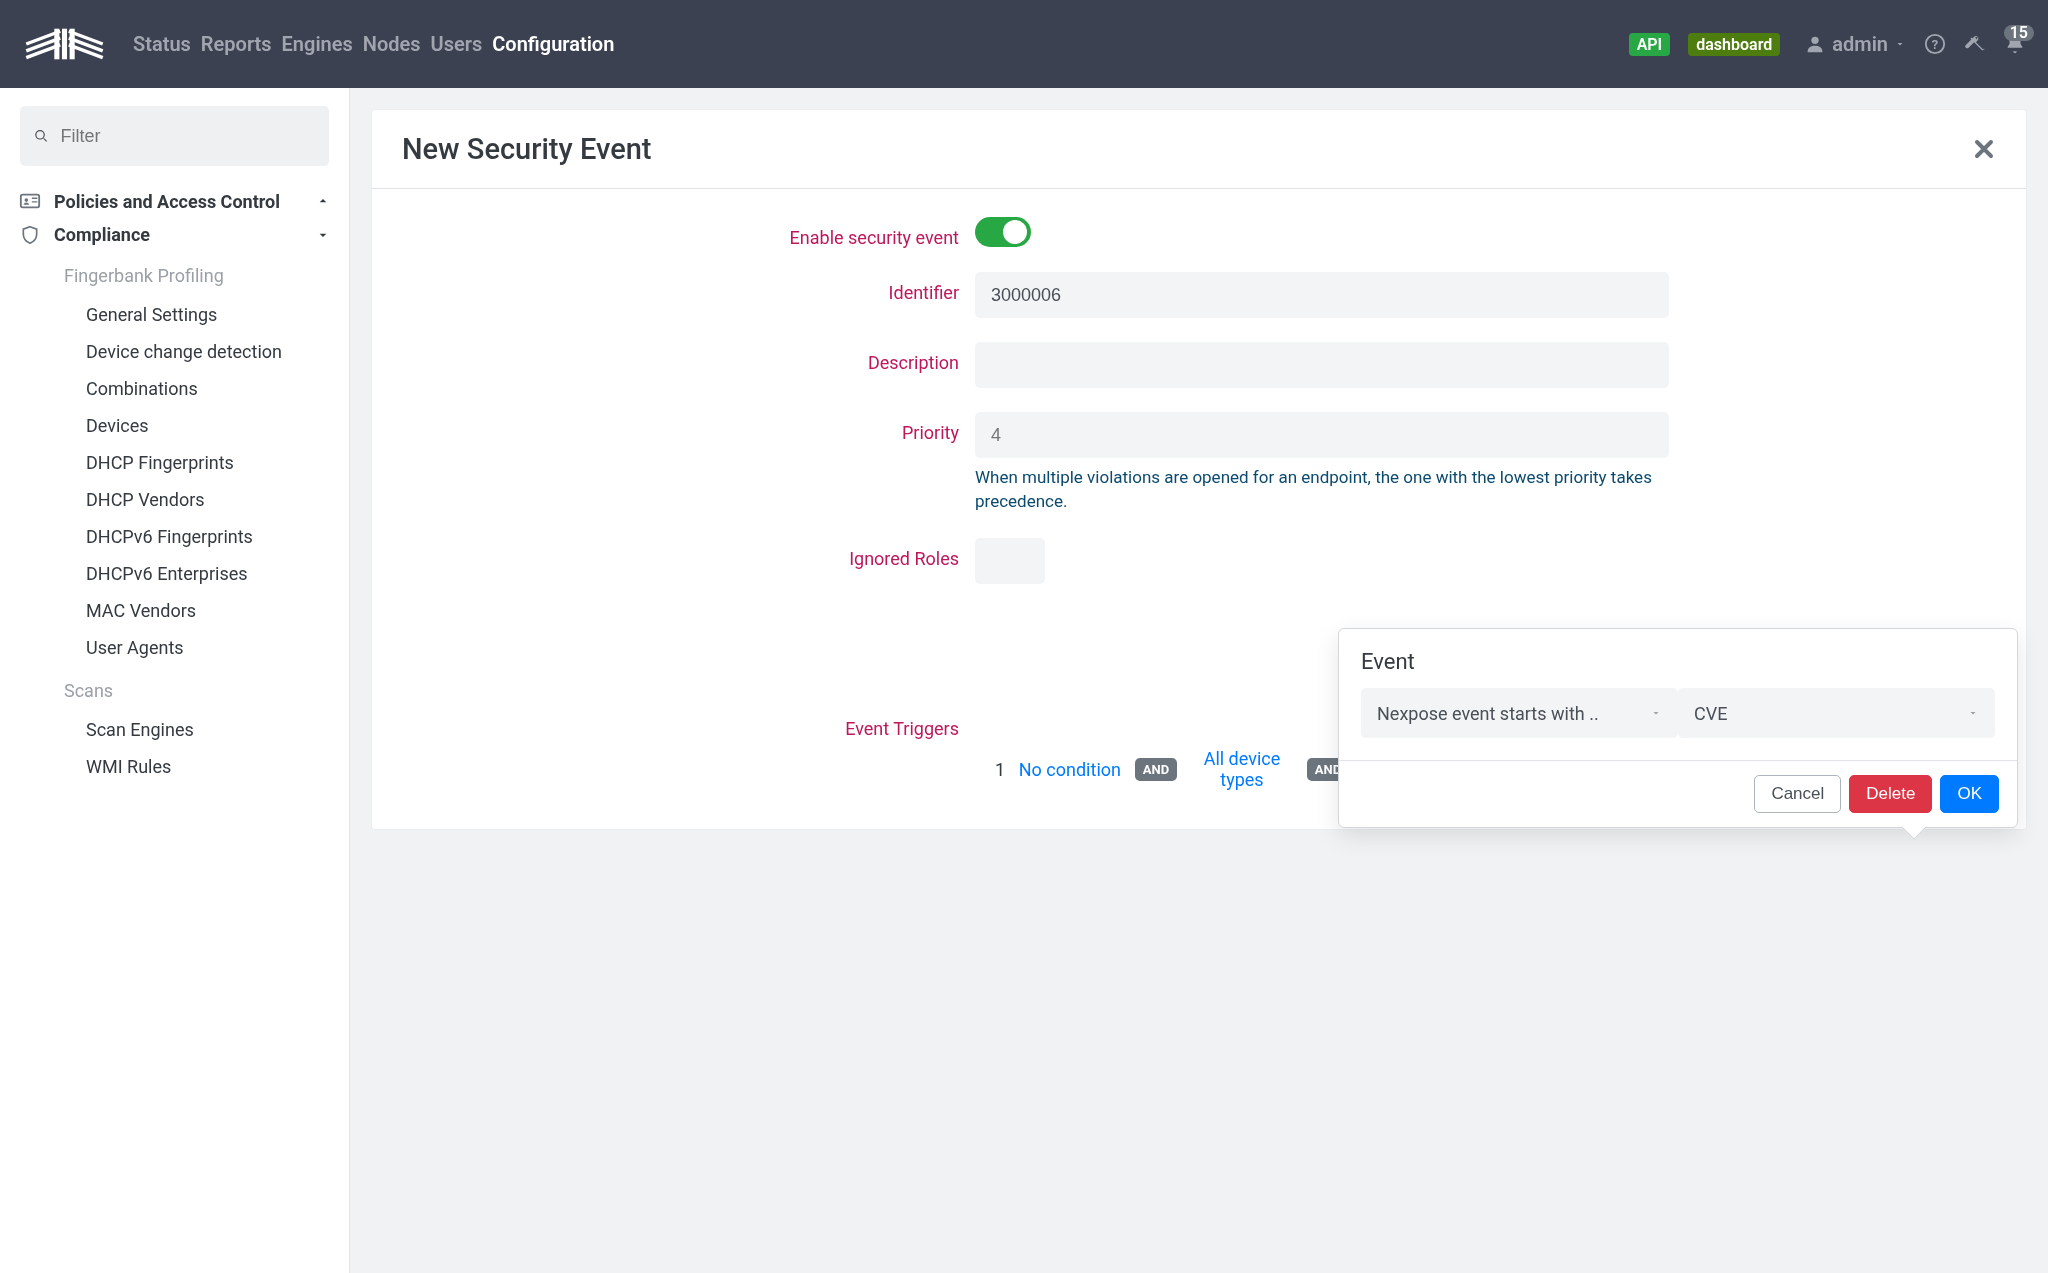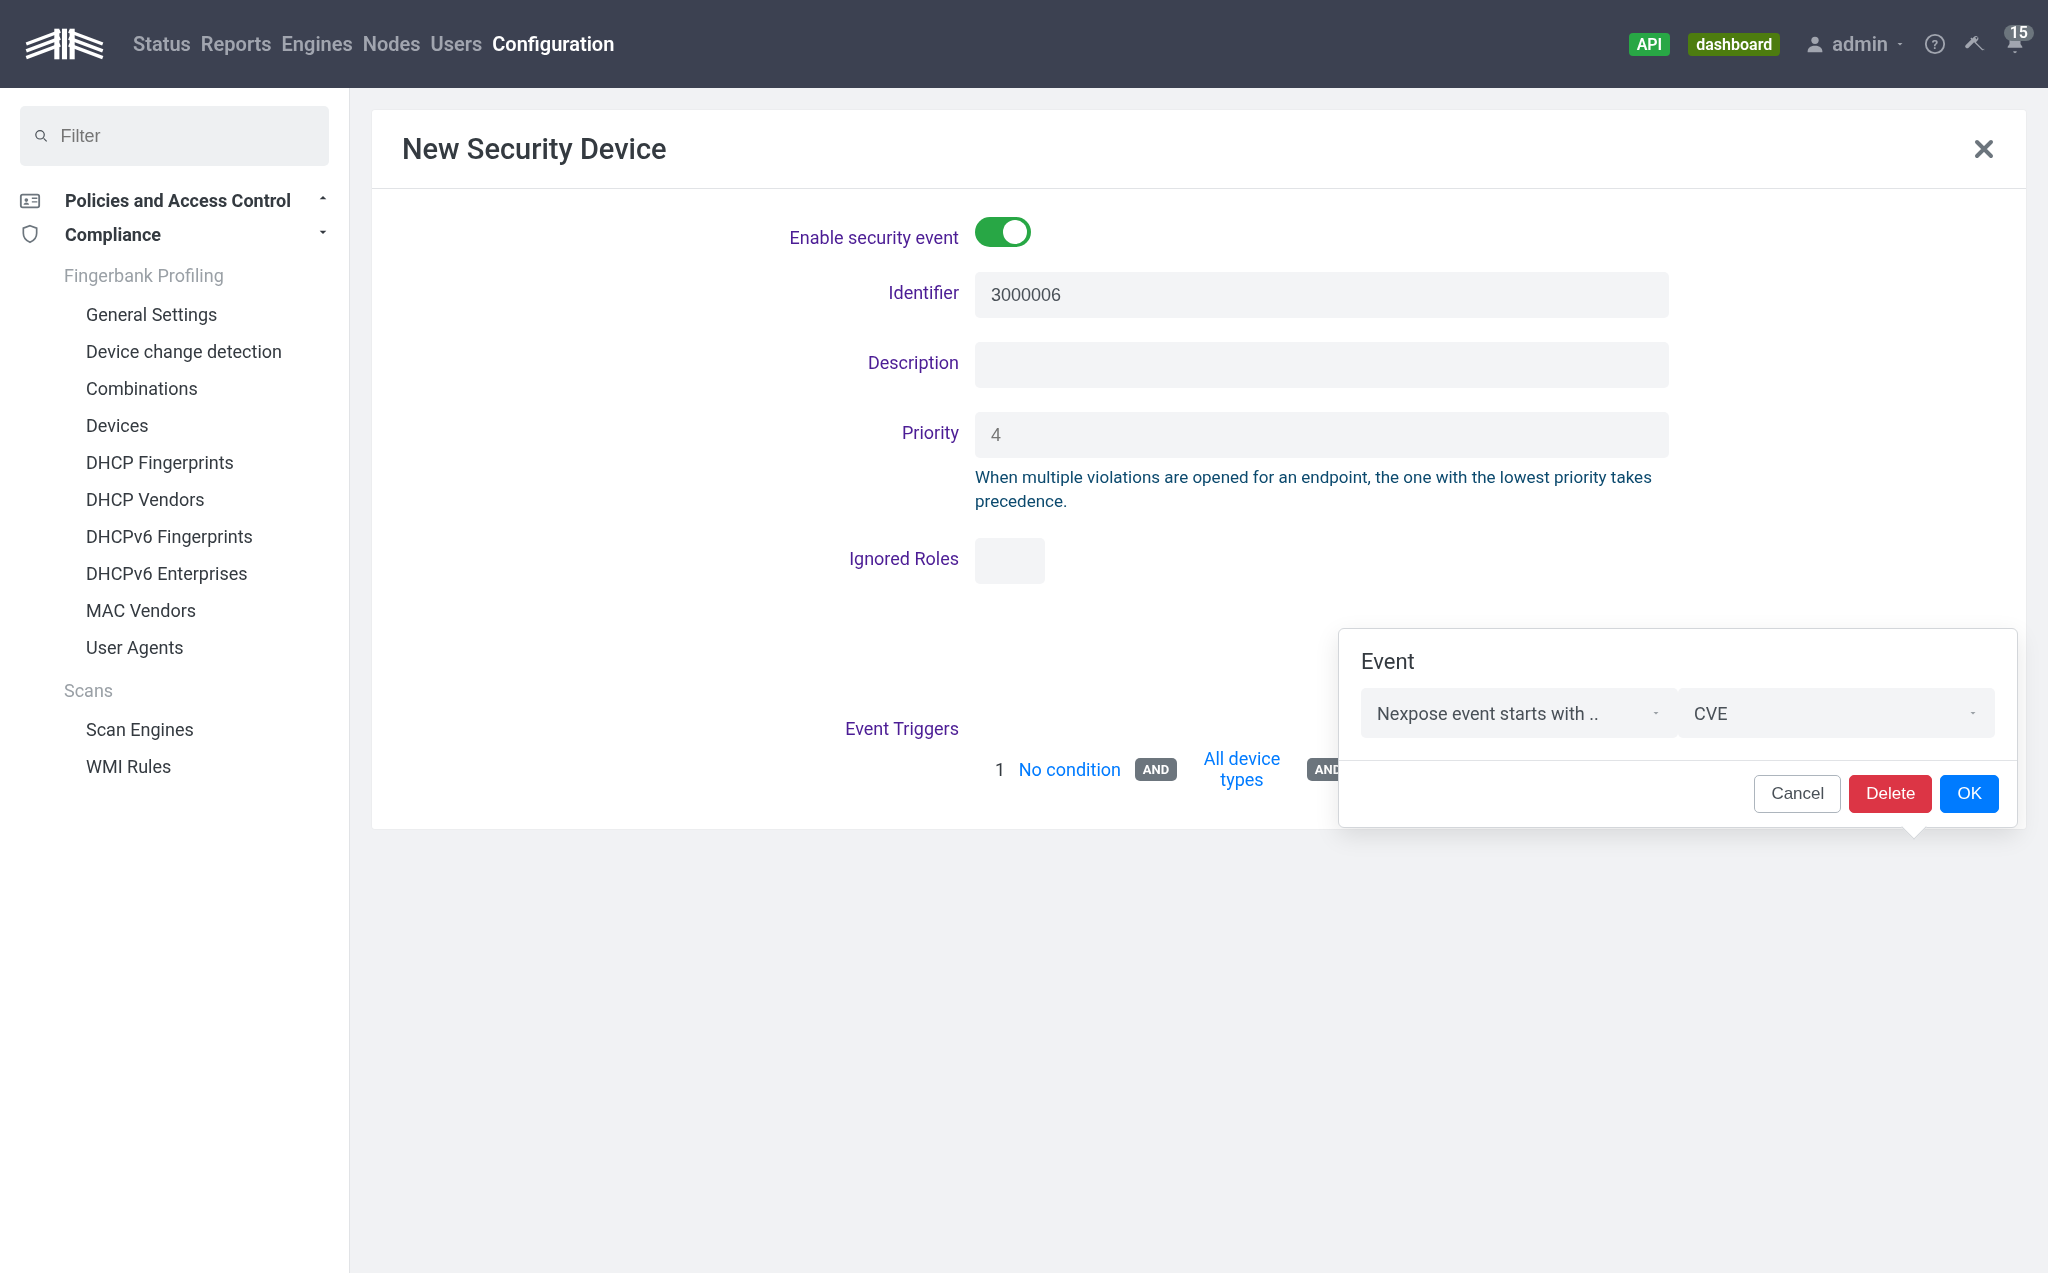--- a/index.html
+++ b/index.html
@@ -20,36 +20,36 @@
 .bell-badge { position:absolute; top:-8px; right:-8px; background:#6c757d; color:#fff; border-radius:10px; font-size:16px; padding:0 6px; line-height:16px; font-weight:600;}
 
 
 .shell { display:flex; height:calc(100vh - 88px); }
 .sidebar { width:350px; border-right:1px solid #e1e3e6; overflow-y:auto; padding-top:18px; }
 .main { flex:1; background:#f1f2f4; padding:22px; overflow:auto; position:relative;}
 
 
 .filter-wrap { margin:0 20px 18px; background:#eef0f2; border-radius:5px; height:60px; display:flex; align-items:center; padding:0 14px; gap:12px; }
 .filter-wrap input { border:none; background:transparent; outline:none; font-size:18px; width:100%; }
-.sidebar-section { display:flex; align-items:flex-start; padding:6px 18px 6px 18px; gap:23px; cursor:pointer;}
+.sidebar-section { display:flex; align-items:center; padding:6px 18px 6px 18px; gap:12px; cursor:pointer;}
 .sidebar-section .sicon { width:24px; color:#6c757d; display:flex; justify-content:center;}
 .sidebar-section .label { font-weight:700; color:#343a40; font-size:18px; flex:1; }
 .sidebar-section .chev { color:#343a40; }
 .sidebar-subhead { color:#9aa0a6; font-size:18px; padding:14px 18px 10px 64px; }
 .sidebar-item { padding:8px 18px 8px 86px; font-size:18px; color:#343a40; cursor:pointer; }
 
 
 .card { background:#fff; border-radius:3px; box-shadow:0 0 0 1px rgba(0,0,0,.02); }
 .card-header { display:flex; align-items:center; justify-content:space-between; padding:22px 30px; border-bottom:1px solid #e1e3e6; }
 .card-header h1 { font-size:29px; font-weight:500; color:#343a40; }
 .close-x { font-size:30px; font-weight:700; color:#6c757d; cursor:pointer; }
 
 .form-body { padding:28px 30px; max-width:1000px; margin:0 auto;}
 .form-row { display:flex; align-items:flex-start; margin-bottom:24px; gap:16px;}
-.form-label { width:230px; text-align:right; color:#4c1d95; font-size:18px; padding-top:10px; }
+.form-label { width:230px; text-align:right; color:#be185d; font-size:18px; padding-top:10px; }
 .form-field { flex:1; }
 .input { width:100%; background:#f3f4f6; border:none; border-radius:5px; height:46px; padding:0 16px; font-size:18px; color:#495057; }
 .helper { color:#0c4a6e; font-size:17px; margin-top:8px; line-height:1.4;}
 
 
 .toggle { width:56px; height:30px; background:#28a745; border-radius:15px; position:relative; cursor:pointer;}
 .toggle .knob { width:24px; height:24px; background:#fff; border-radius:50%; position:absolute; top:3px; right:4px; }
 
 
 .trigger-row { display:flex; align-items:center; gap:10px; padding:20px 0 0 0;}
@@ -181,21 +181,21 @@
     <div class="sidebar-item">User Agents</div>
 
     <div class="sidebar-subhead">Scans</div>
     <div class="sidebar-item">Scan Engines</div>
     <div class="sidebar-item">WMI Rules</div>
   </div>
 
   <div class="main">
     <div class="card">
       <div class="card-header">
-        <h1>New Security Device</h1>
+        <h1>New Security Event</h1>
         <span class="close-x">
           <svg width="24" height="24" viewBox="0 0 24 24" fill="#6c757d">
               <path d="M5 5l14 14M19 5L5 19" stroke="#6c757d" stroke-width="4" stroke-linecap="round"></path>
             </svg>
         </span>
       </div>
 
       <div class="form-body">
 
         <div class="form-row">

